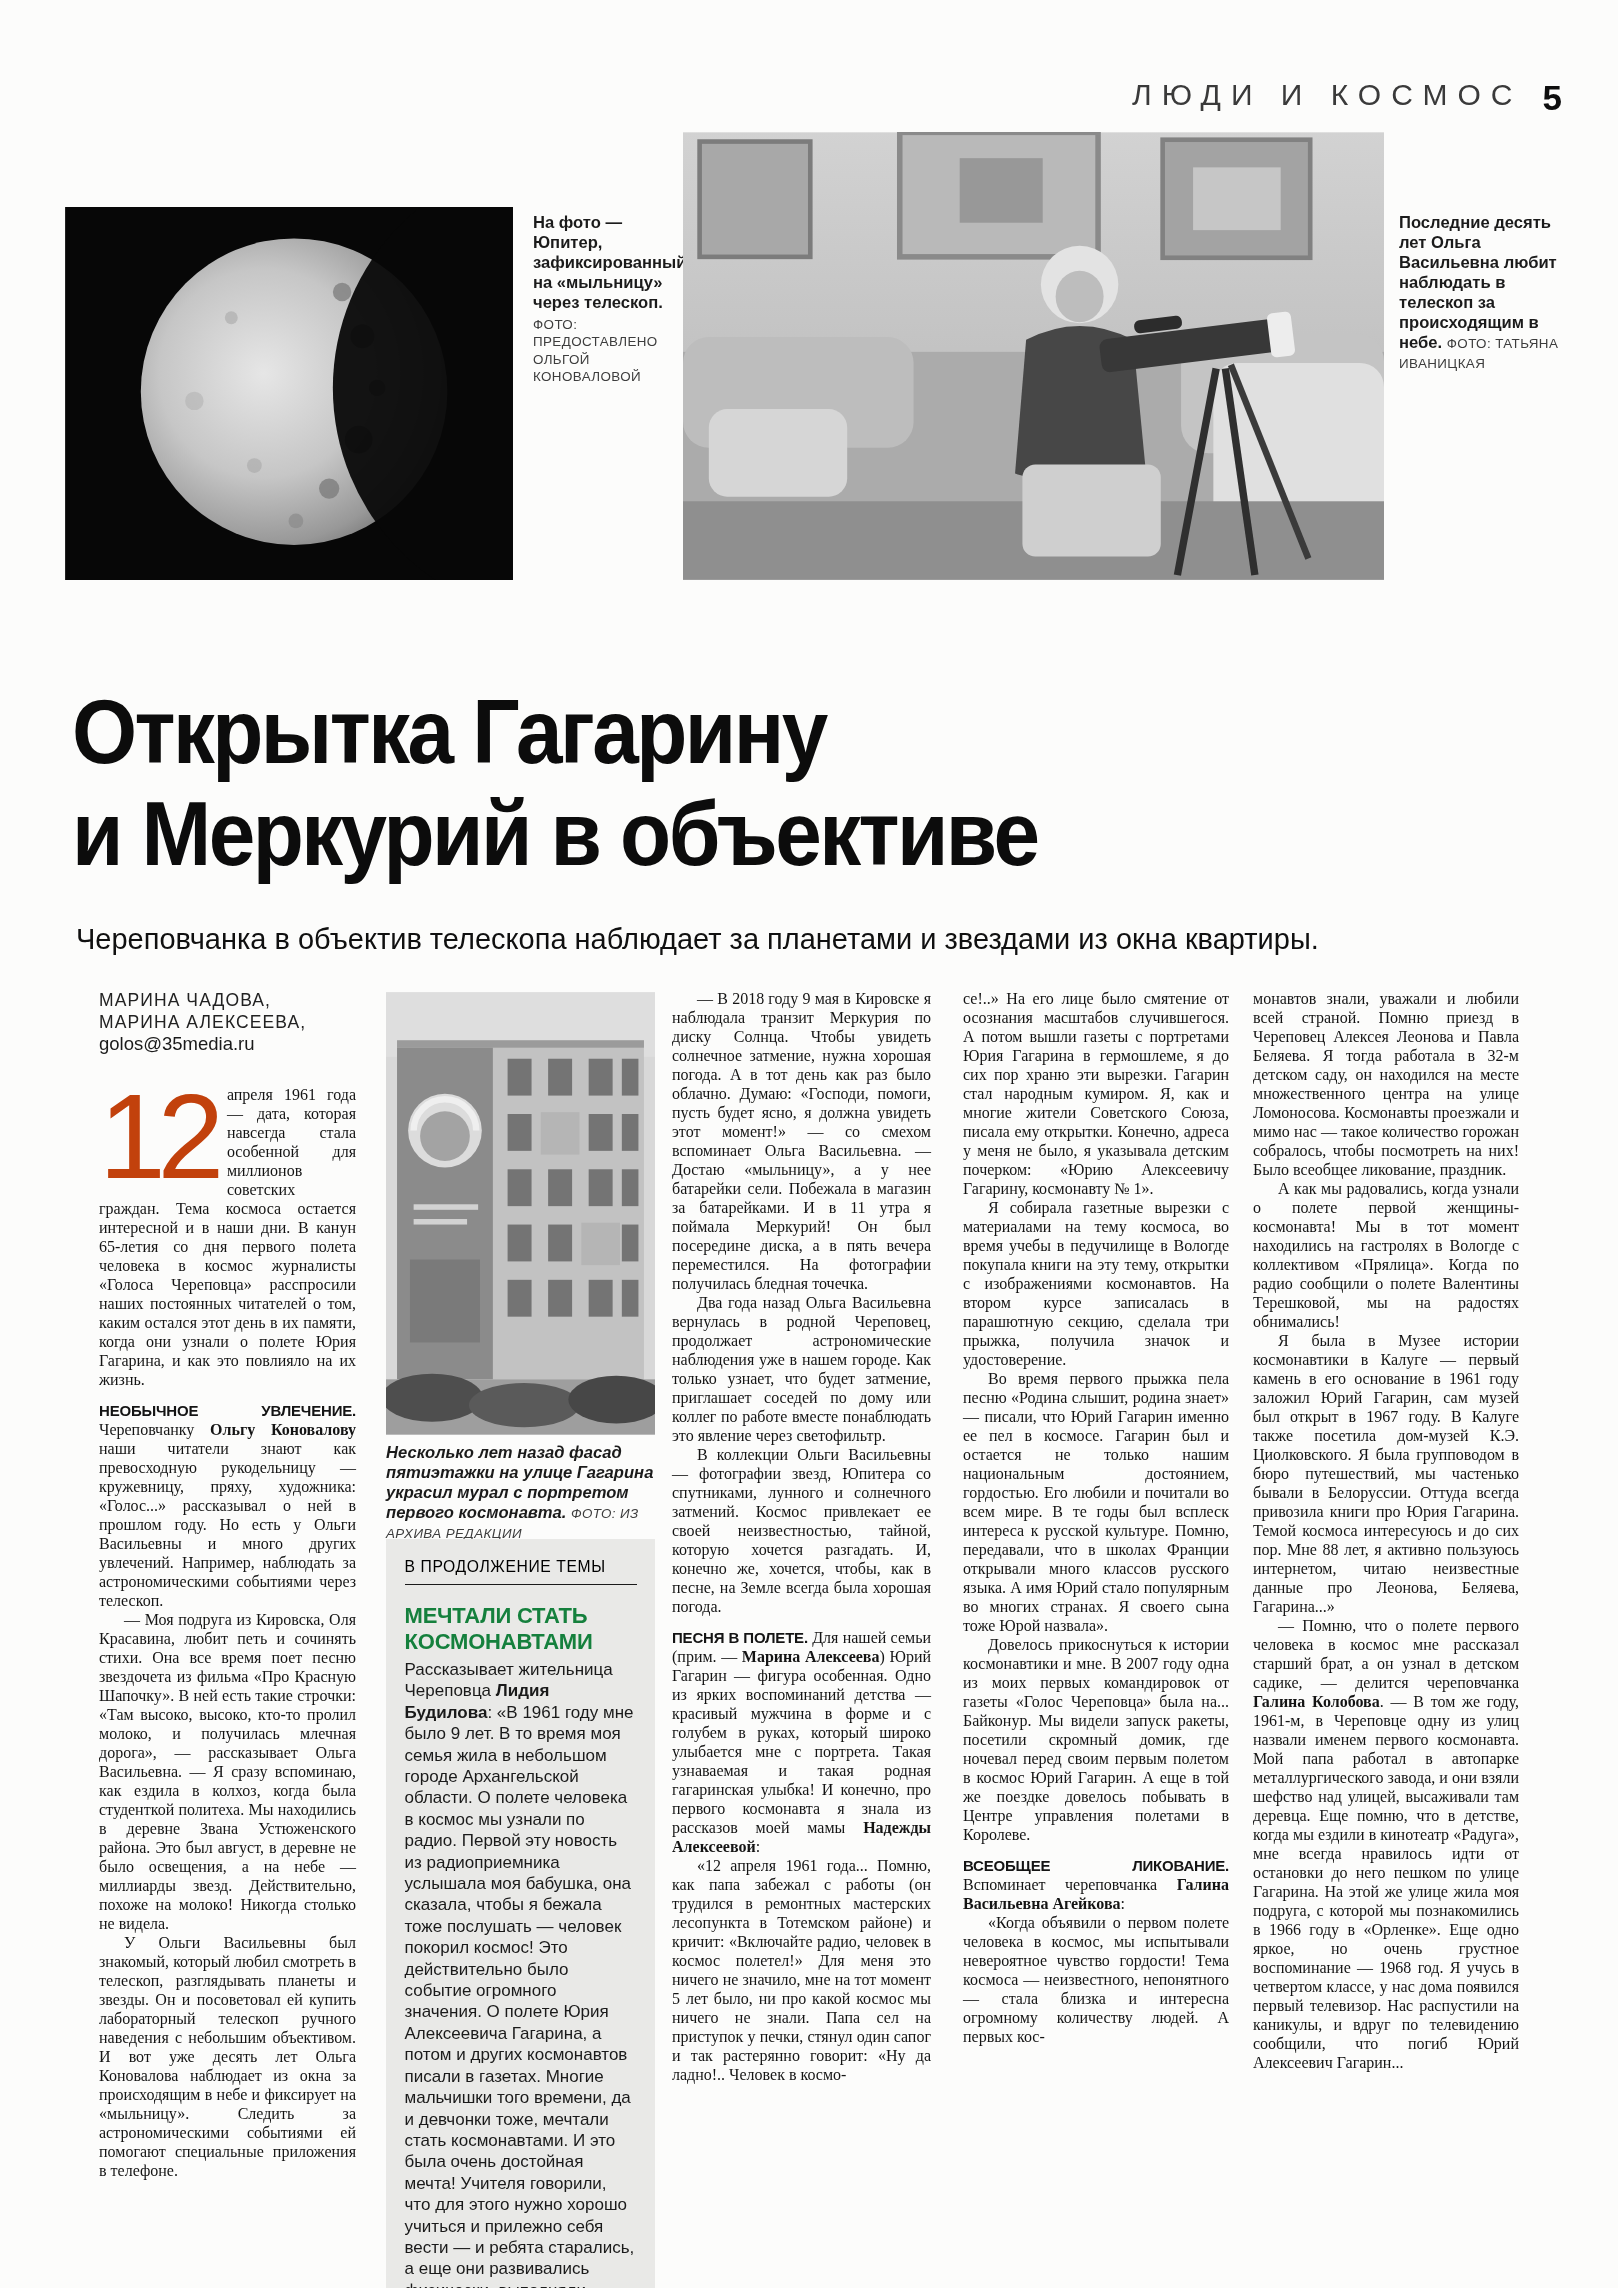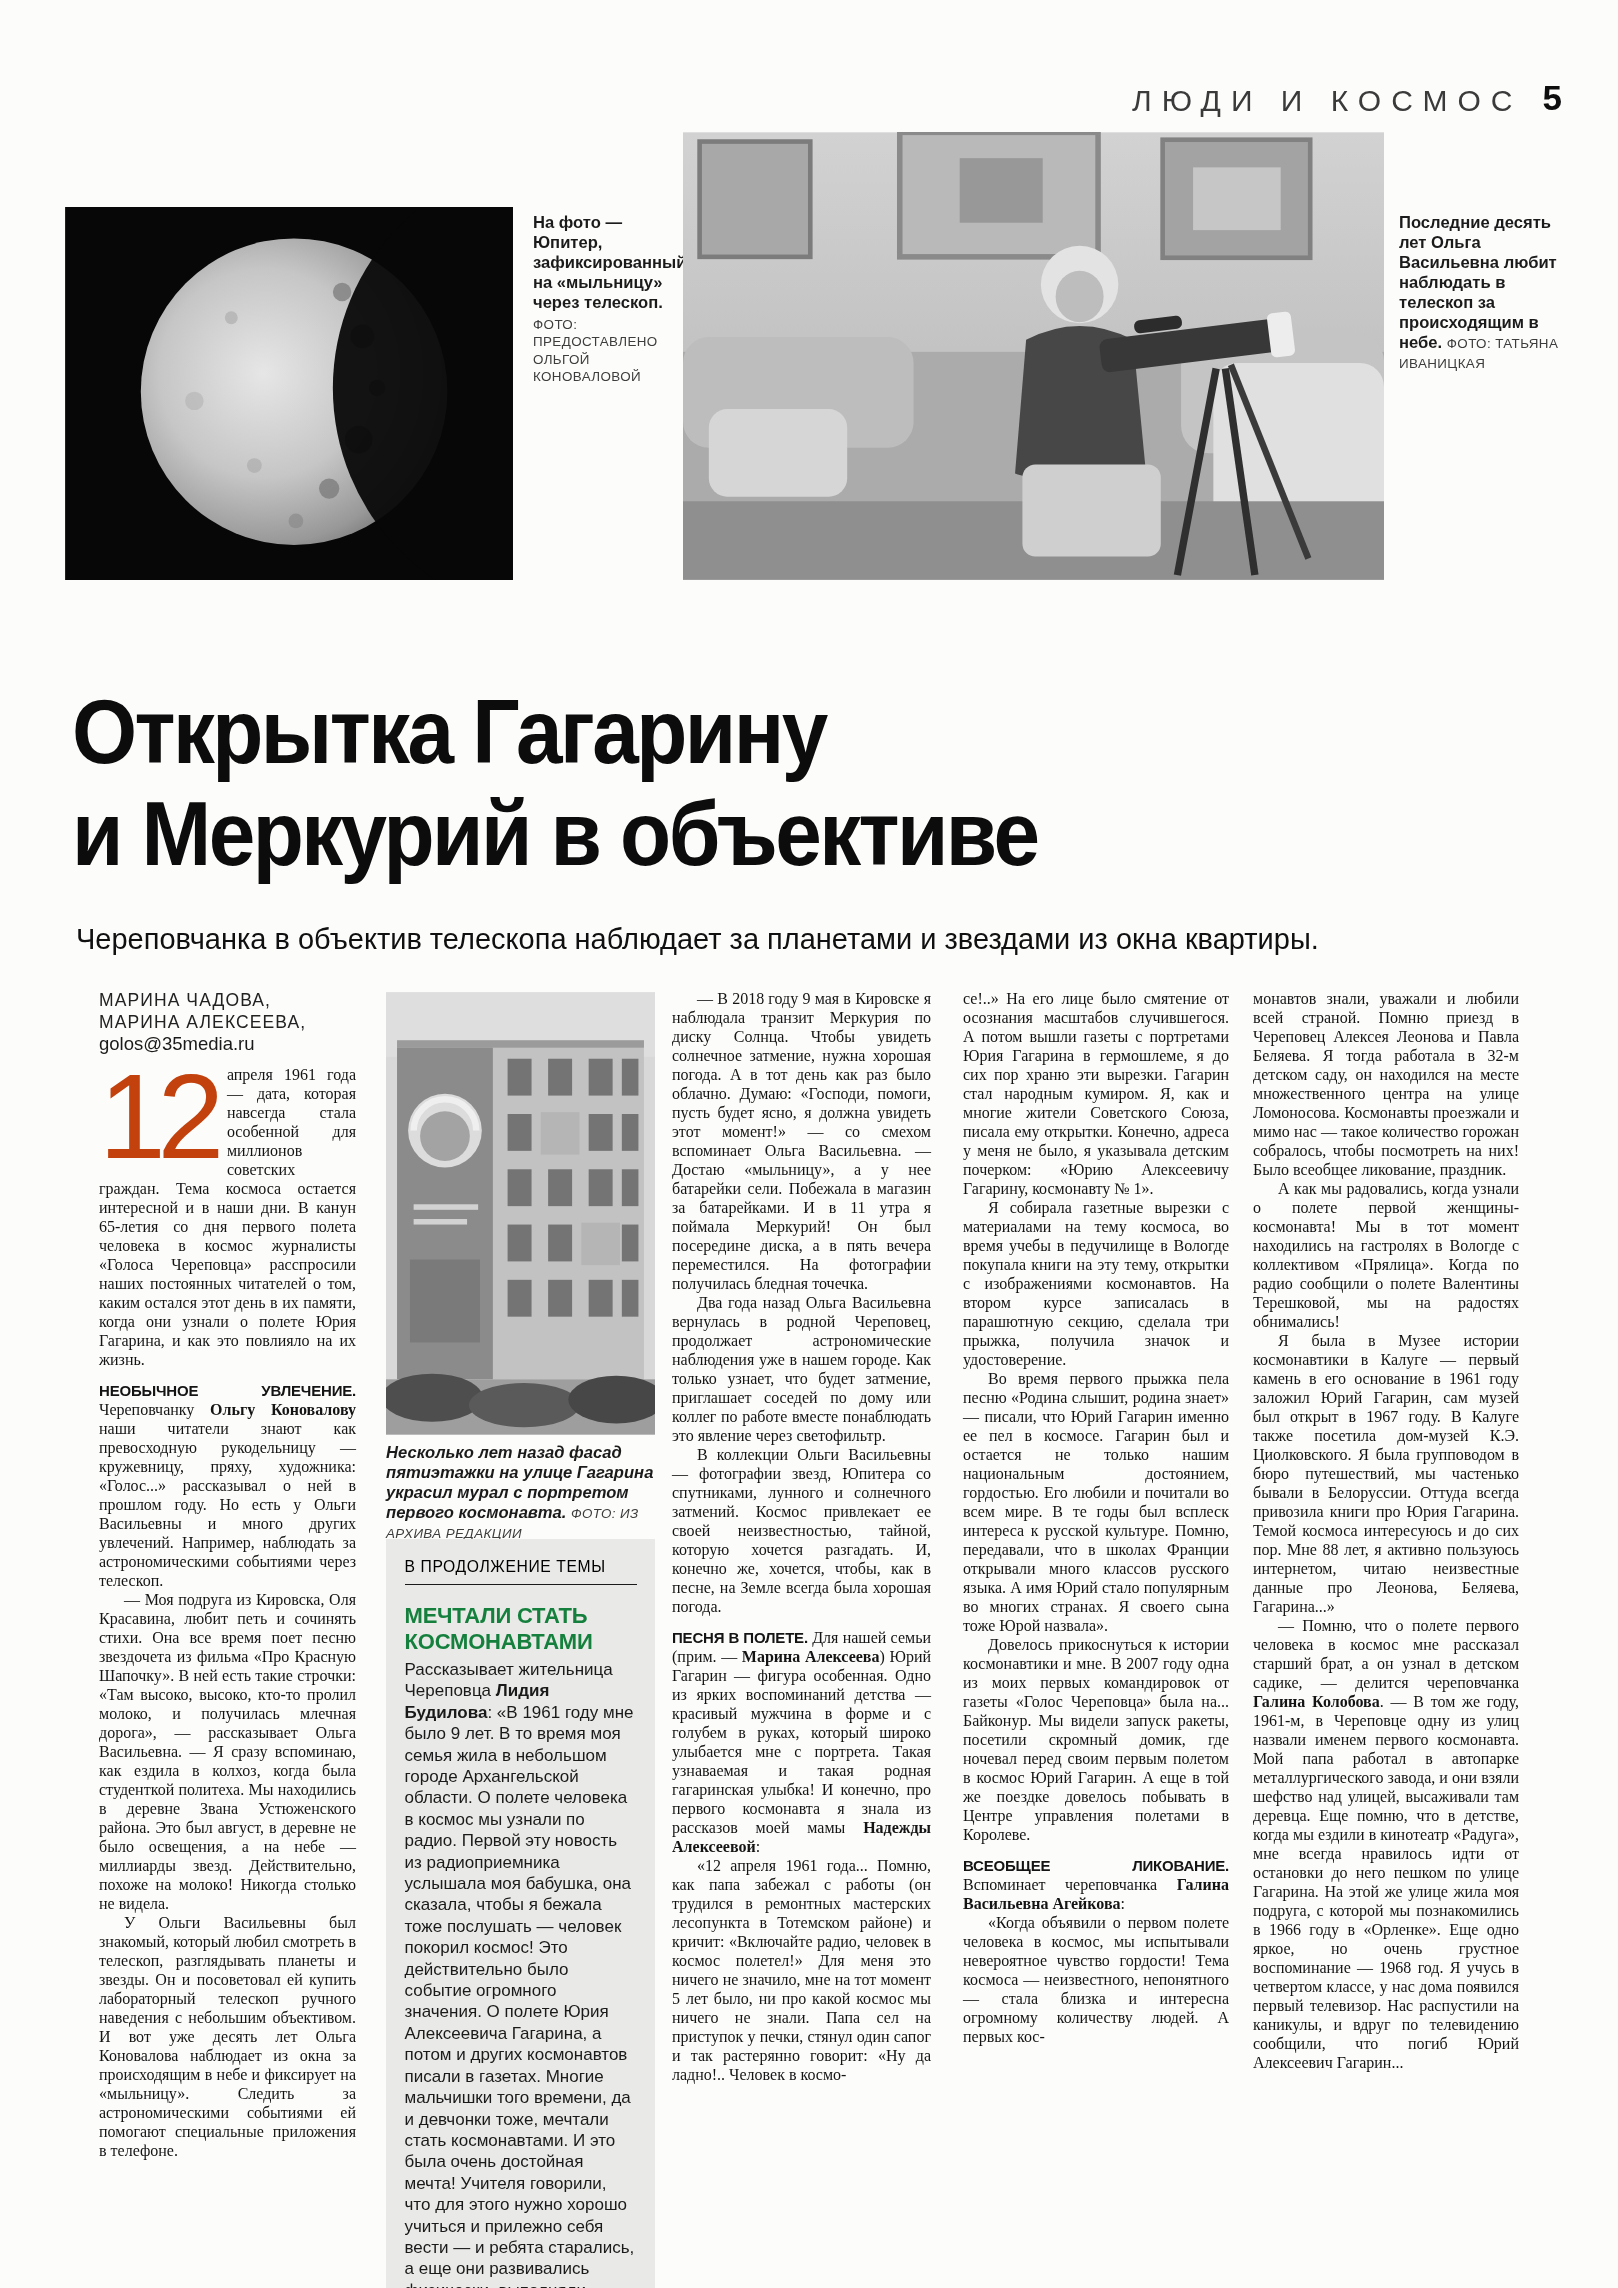--- a/index.html
+++ b/index.html
@@ -1,20 +1,20 @@
 <!DOCTYPE html>
 <html lang="ru" style="font-size:14.8px"><head>
 <meta charset="utf-8">
 <style>
   html,body{margin:0;padding:0;background:#9a9a9a;}
   .page{position:relative;width:1619px;height:2289px;background:#fcfcfb;overflow:hidden;
         font-family:"Liberation Serif",serif;color:#161616;margin:0 auto;}
 
   
-  .folio{position:absolute;top:78px;right:57px;display:flex;align-items:flex-end;gap:20px;
+  .folio{position:absolute;top:78px;right:57px;display:flex;align-items:flex-start;gap:20px;
          font-family:"Liberation Sans",sans-serif;}
   .folio-title{font-size:30px;letter-spacing:10px;color:#3a3a3a;font-weight:normal;}
   .folio-num{font-size:35px;font-weight:bold;color:#0e0e0e;}
 
   
   .photo{position:absolute;}
   .photo svg{display:block;}
   .photo-moon{left:65px;top:207px;}
   .photo-woman{left:683px;top:132px;}
   .photo-mural{left:386px;top:992px;}
@@ -44,21 +44,21 @@
   .col-4{left:963px;width:266px;}
   .col-5{left:1253px;width:266px;}
   .col p{margin:0;}
   p.indent{text-indent:25px;}
   p.space{margin-top:12px;}
   .lead{font-family:"Liberation Sans",sans-serif;font-weight:bold;font-size:15px;letter-spacing:-0.2px;}
   .b{font-weight:bold;}
 
   
   .byline{font-family:"Liberation Sans",sans-serif;font-size:17.5px;line-height:22px;
-          letter-spacing:1.1px;color:#222;margin-bottom:10px;text-align:left;}
+          letter-spacing:1.1px;color:#222;margin-bottom:30px;text-align:left;}
   .byline .email{font-size:18.5px;letter-spacing:0;color:#1a1a1a;}
 
   
   .lead-para{margin:0;}
   .dropcap{float:left;font-family:"Liberation Sans",sans-serif;font-weight:100;font-size:120px;
            line-height:.74;letter-spacing:-8.3px;margin:7.4px 11px 0 0;color:#c2410c;}
 
   
   .tema-box{position:absolute;left:386px;top:1539px;width:269px;box-sizing:border-box;
             background:#e9e9e7;padding:18.5px 18.5px 24px 18.5px;font-family:"Liberation Sans",sans-serif;}

